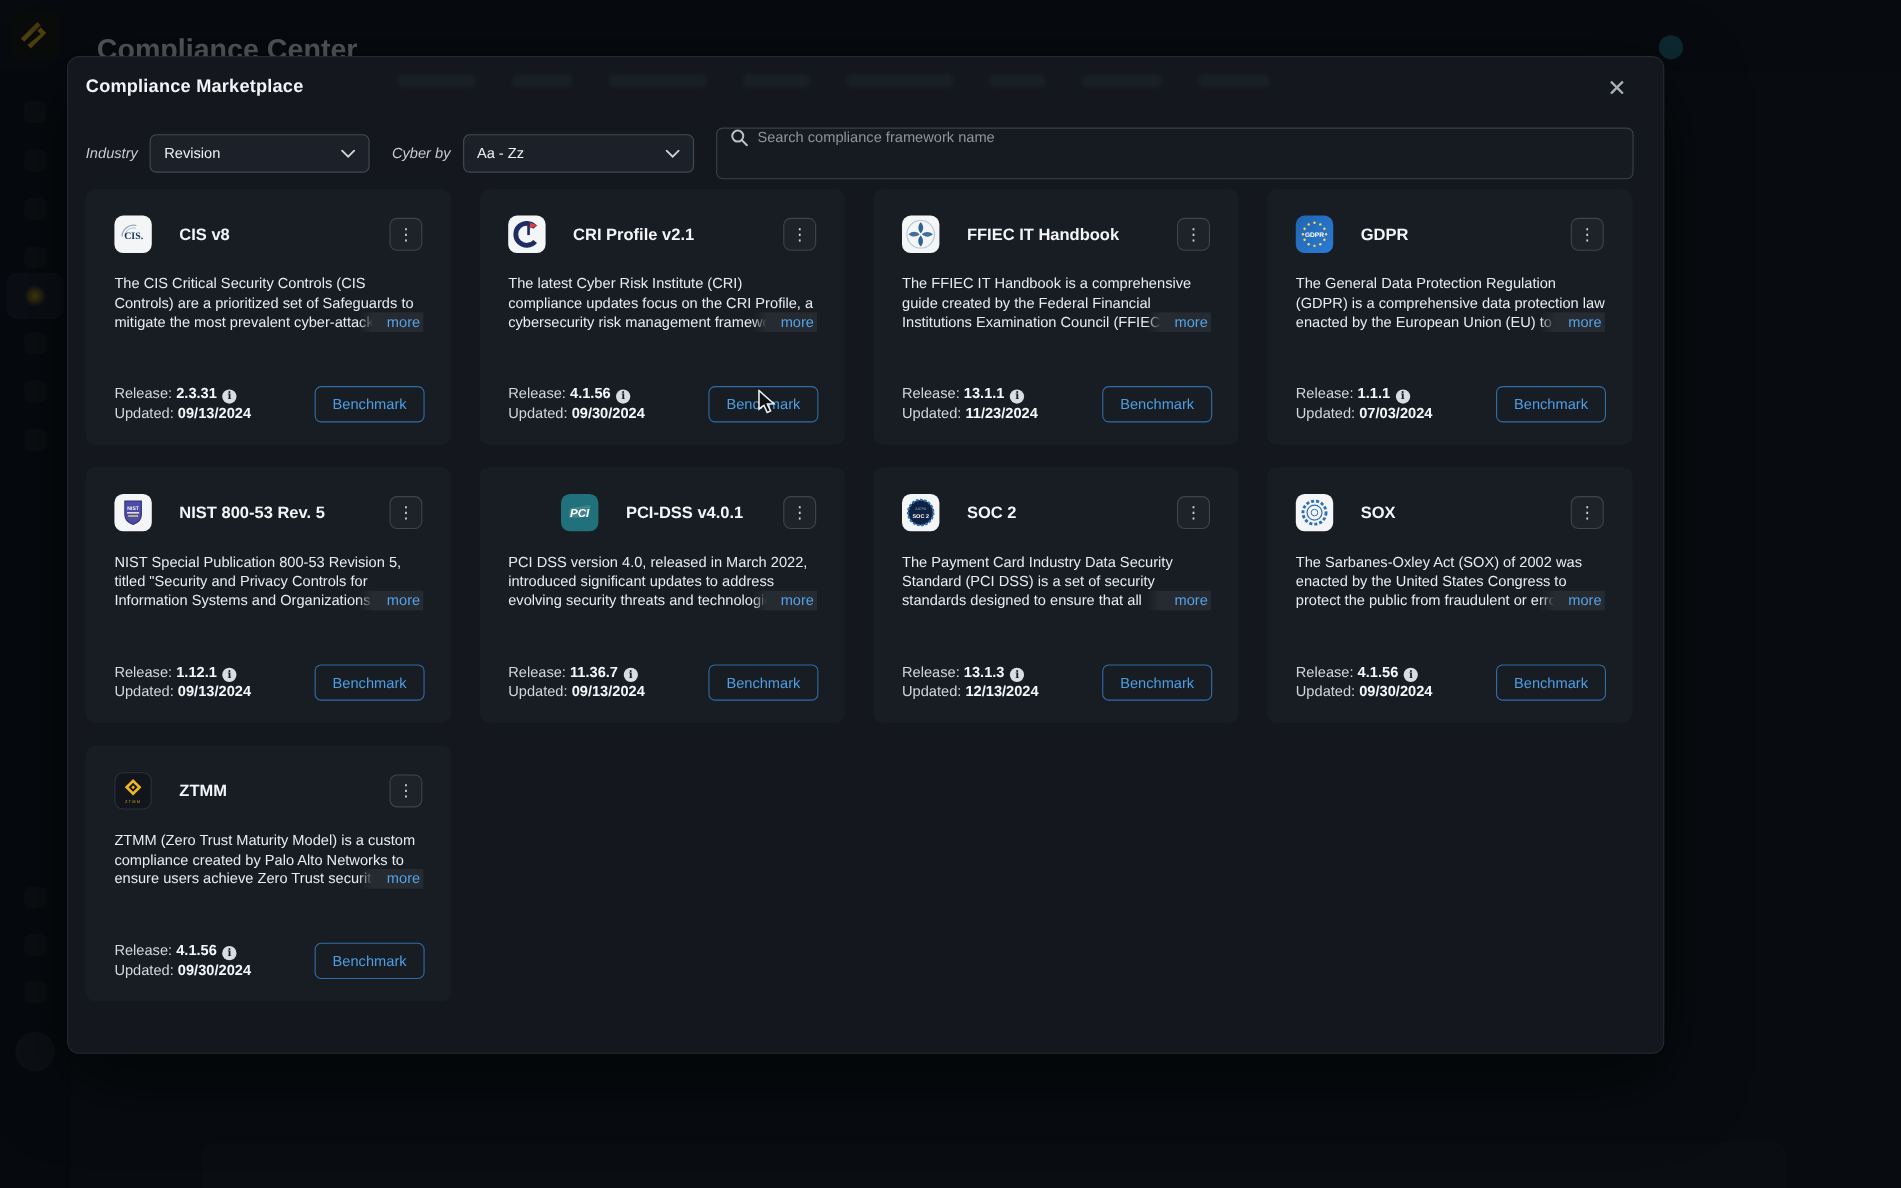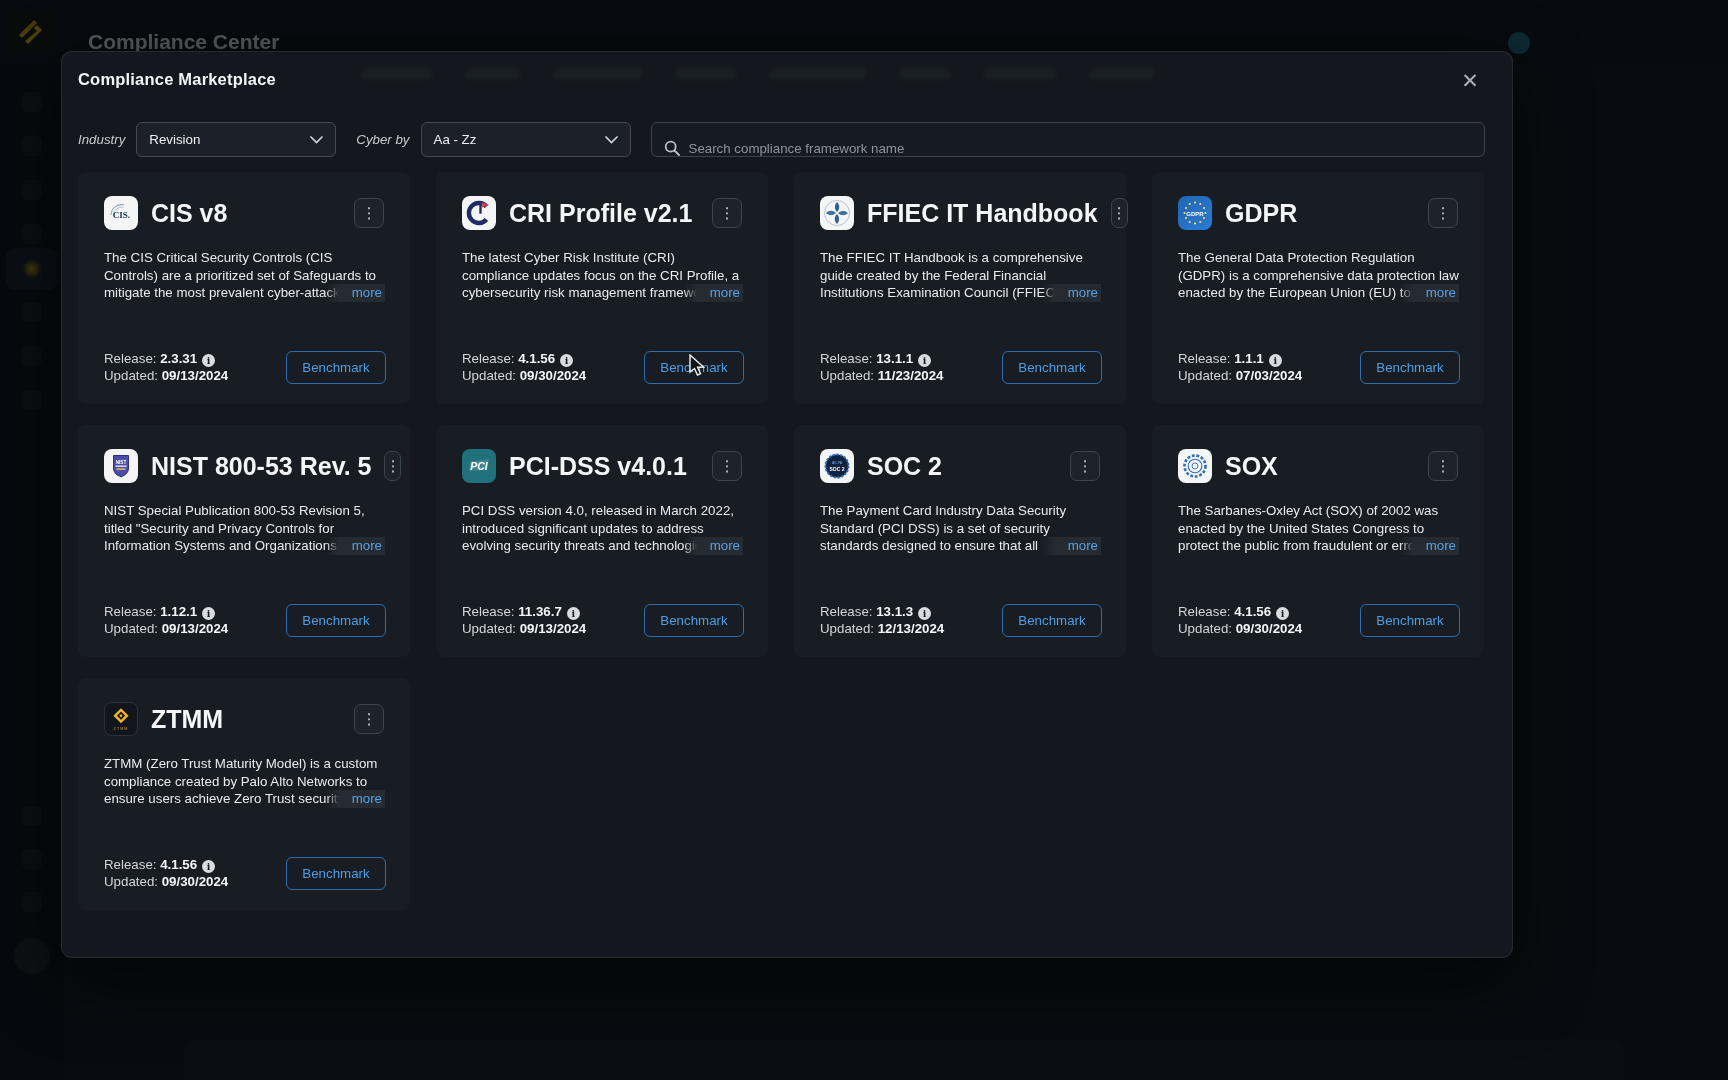--- a/index.html
+++ b/index.html
@@ -4,21 +4,21 @@
 <style>
   * { margin:0; padding:0; box-sizing:border-box; }
   html,body { width:1728px; height:1080px; overflow:hidden; background:#0a0d12;
               font-family:"Liberation Sans", sans-serif; }
 
   
   .app-bg { position:absolute; inset:0; }
   .topbar { position:absolute; left:0; top:0; right:0; height:64px; background:#0e1217; }
   .brand-tile { position:absolute; left:10px; top:10px; width:44px; height:44px;
                 border-radius:8px; background:#15170f; display:flex; align-items:center; justify-content:center; }
-  .app-title { position:absolute; left:88px; top:30px; font-size:21px; font-weight:700; color:#d8dbdf; }
+  .app-title { position:absolute; left:88px; top:30px; font-size:26px; font-weight:700; color:#d8dbdf; }
   .status-dot { position:absolute; left:1508px; top:32px; width:22px; height:22px; border-radius:50%;
                 background:#1f6170; }
   .side-rail { position:absolute; left:0; top:0; width:64px; bottom:0; background:#0c1015; }
   .content-panel { position:absolute; left:64px; top:64px; right:0; bottom:0;
                    background:#10151b; border-radius:14px 0 0 0; }
   .bottom-band { position:absolute; left:120px; top:975px; width:1440px; height:105px;
                  background:#151a21; border-radius:10px 10px 0 0; }
   .rail-icon { position:absolute; left:22px; width:20px; height:20px; border-radius:6px;
                background:rgba(255,255,255,0.055); }
   .rail-active { position:absolute; left:6px; top:248px; width:52px; height:42px; border-radius:9px;
@@ -49,40 +49,40 @@
   .filters { position:absolute; left:16px; top:70px; right:27px; height:35px;
              display:flex; align-items:center; }
   .filter-label { font-size:13.3px; color:#c7cbd0; margin-right:11px;font-style:italic; }
   .select { height:35px; background:#1c2129; border:1px solid #434a55; border-radius:6px;
             display:flex; align-items:center; padding:0 12px; color:#eef0f2; font-size:13.3px;
             cursor:pointer; }
   .select .chev { margin-left:auto; }
   .sel-industry { width:200px; }
   .sel-sort { width:210px; margin-right:20px; }
   .gap20 { width:20px; }
-  .searchbox { flex:1; height:35px; background:#161b22; border:1px solid #3a414a; border-radius:6px;
-               display:flex; align-items:flex-end; padding:0 12px; }
+  .searchbox { flex:1; height:47px; background:#161b22; border:1px solid #3a414a; border-radius:6px;
+               display:flex; align-items:flex-start; padding:0 12px; }
   .searchbox input { flex:1; background:transparent; border:none; outline:none; color:#dfe2e6;
                      font-size:13.3px; font-family:"Liberation Sans", sans-serif; }
   .searchbox input::placeholder { color:#8d949d; }
   .search-glyph { margin-right:9px; display:flex; }
 
   
   .cards-grid { position:absolute; left:16px; top:120px;
                 display:grid; grid-template-columns:repeat(4,332px); gap:21px 26px; }
   .card { position:relative; width:332px; height:232px; background:#181d24; border-radius:8px;
           padding:24px 26px; }
   .card-head { display:flex; align-items:center;gap:13px; }
   .tile { width:34px; height:34px; border-radius:8px; flex:0 0 34px; overflow:hidden;
           display:flex; align-items:center; justify-content:center; }
   .tile-white { background:#f4f5f6; }
   .tile-blue  { background:linear-gradient(135deg,#1f66b2,#2b7bd4); }
-  .tile-teal  { background:#20717c; }
+  .tile-teal  { background:#20717c;margin-left:48px; }
   .tile-dark  { background:#12151b; border:1px solid #2c313a; }
-  .card-title { margin-left:0; font-size:25px; font-weight:600; color:#f3f5f7; white-space:nowrap; }
+  .card-title { margin-left:12px; font-size:15px; font-weight:600; color:#f3f5f7; white-space:nowrap; }
   .kebab-btn { margin-left:auto; width:30px; height:30px; border:1px solid #3e444c; border-radius:7px;
                background:#1e232a; color:#ced2d6; display:flex; align-items:center; justify-content:center;
                font-size:15px; cursor:pointer; }
   .card-desc { position:relative; margin-top:19px; width:281px; height:53px; overflow:hidden;
                font-size:13.3px; line-height:17.6px; color:#e9ebee; }
   .more-chip { position:absolute; right:0; bottom:0; padding:0 3px;
                background:linear-gradient(90deg, rgba(24,29,36,0) 0%, #262b31 22%, #262b31 100%);
                color:#54a1e6; cursor:pointer; padding-left:26px; }
   .card-foot { position:absolute; left:26px; right:24px; bottom:19px;
                display:flex; align-items:center; justify-content:space-between; }

